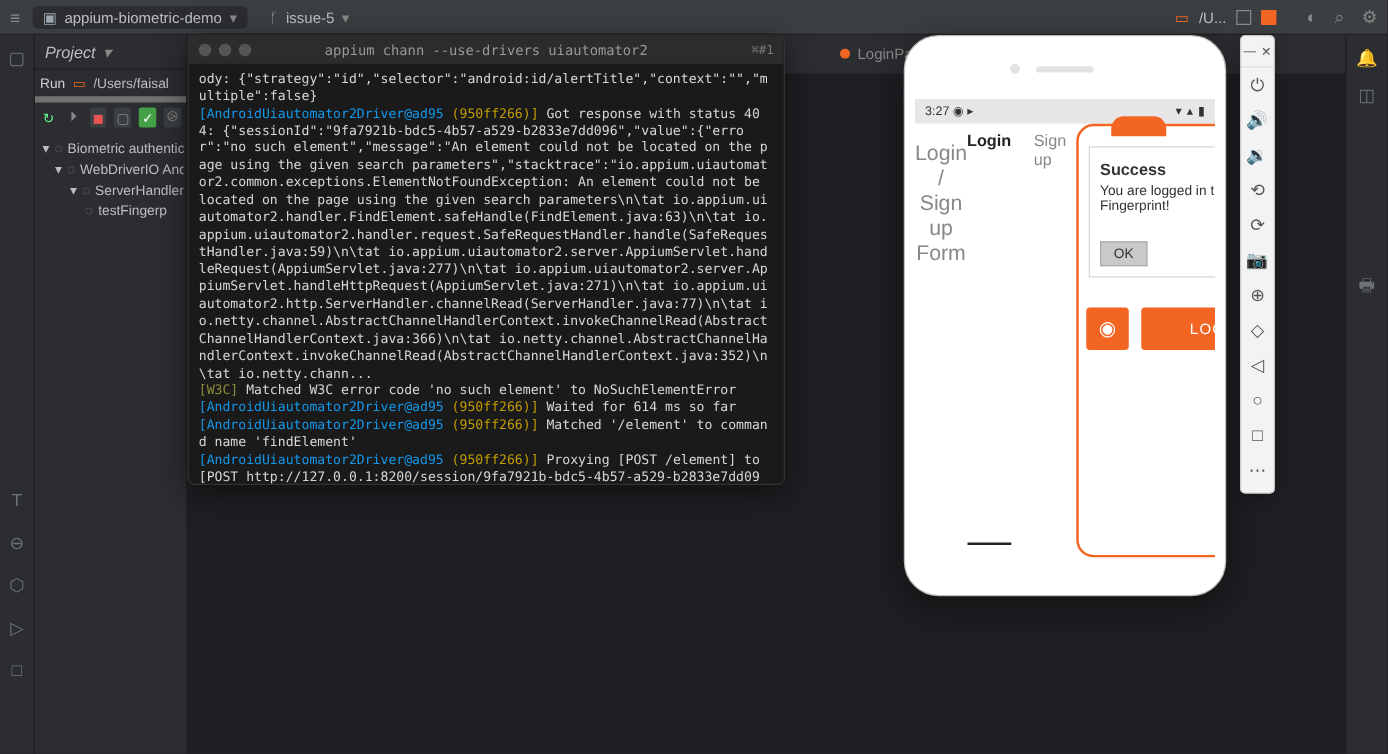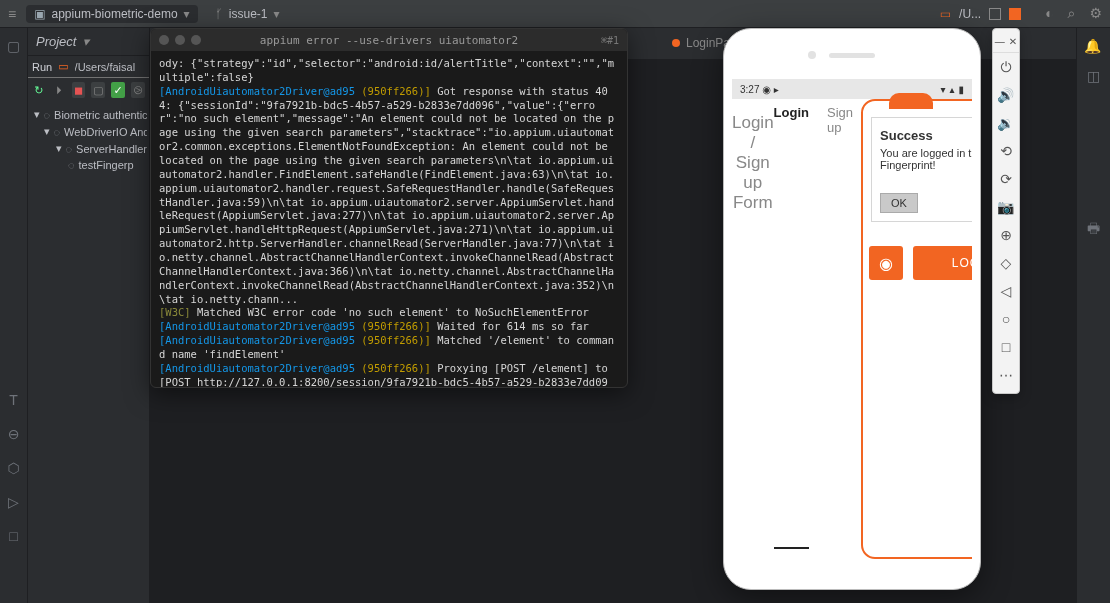--- a/index.html
+++ b/index.html
@@ -20,21 +20,21 @@
   
   .main { flex:1; display:flex; position:relative; }
 
   
   .left-gutter { width: 28px; background:#2b2d30; border-right:1px solid #1e1f22; display:flex; flex-direction:column; align-items:center; gap:18px; padding-top:10px; }
   .left-gutter span { font-size:14px; color:#6f737a; }
 
   
   .project-panel { width: 122px; background:#2b2d30; border-right:1px solid #1e1f22; overflow:hidden; }
   .project-panel .hdr { display:flex; align-items:center; gap:6px; padding:6px 8px; font-size:13px;font-style:italic; }
-  .project-panel .path-row { display:flex; align-items:center; gap:6px; padding:4px 4px; font-size:11px; border-top:1px solid #1e1f22; border-bottom:1px solid #737373; }
+  .project-panel .path-row { display:flex; align-items:center; gap:6px; padding:4px 4px; font-size:11px; border-top:1px solid #1e1f22; border-bottom:5px solid #737373; }
   .run-btn { color:#ced0d6; }
   .mini-tools { display:flex; gap:6px; padding:4px 4px; align-items:center; }
   .mini-tools span { width:16px;height:16px; display:inline-flex; align-items:center; justify-content:center; border-radius:2px; font-size:11px; }
   .mini-tools .stop { background:#3c3f41; color:#e55353; }
   .mini-tools .chk { background:#43a047; color:#fff; }
   .mini-tools .chk2 { background:#3c3f41; color:#888; }
   .tree { padding:4px 2px; font-size:11px; color:#bcbec4; }
   .tree .node { padding:2px 0 2px 4px; display:flex; align-items:center; gap:4px; white-space:nowrap; overflow:hidden; }
   .tree .ind1 { padding-left:14px; }
   .tree .ind2 { padding-left:26px; }
@@ -58,21 +58,21 @@
   .terminal .dots { display:flex; gap:6px; position:absolute; left:8px; }
   .terminal .dots span { width:10px;height:10px;border-radius:50%; background:#555; display:inline-block; }
   .terminal .ttitle { flex:1; text-align:center; font-size:11px; color:#999; }
   .terminal .tshort { position:absolute; right:8px; font-size:10px; color:#777; }
   .terminal .body { padding:6px 8px; font-size:10.5px; line-height:1.32; color:#d6d6d6; white-space:pre-wrap; word-break:break-all; height:calc(100% - 22px); overflow:hidden; }
   .term-hl { color:#1497e8; }
   .term-id { color:#C19C00; }
   .term-w3c { color:#8b8a3a; }
 
   
-  .device { position:absolute; top:0; left:573px; width:258px; height:562px; background:#fff; border-radius:28px; box-shadow:0 8px 30px rgba(0,0,0,.45); border:1px solid #bbb; overflow:hidden; z-index:60; }
+  .device { position:absolute; top:0; left:573px; width:258px; height:449px; background:#fff; border-radius:28px; box-shadow:0 8px 30px rgba(0,0,0,.45); border:1px solid #bbb; overflow:hidden; z-index:60; }
   .device .screen { position:absolute; top:50px; left:8px; right:8px; bottom:30px; background:#fff; display:flex; flex-direction:column; overflow:hidden; }
   .device .statusbar { height:20px; background:#e7e7e7; font-size:10px; display:flex; align-items:center; justify-content:space-between; padding:0 8px; color:#333; }
   .device .statusbar .sicons { display:flex; gap:4px; }
   .device .app { flex:1; background:#fff; display:flex; flex-direction:row; }
   .device .app-title { text-align:center; color:#888; font-size:17px; font-weight:300; padding:14px 0 8px; }
   .device .tabs { display:flex; justify-content:center; gap:18px; font-size:13px; padding:6px 0 10px; }
   .device .tabs .t { color:#888; padding-bottom:4px; }
   .device .tabs .t.active { font-weight:700; color:#222; border-bottom:2px solid #222; }
   .device .card { margin:0 8px; border:2px solid #f26522; border-radius:14px; padding:10px 6px 20px; position:relative; }
   .device .card .accent-dot { position:absolute; top:-8px; left:26px; width:44px; height:16px; background:#f26522; border-radius:10px 10px 0 0; }
@@ -103,21 +103,21 @@
 
 <div class="topbar">
   <span style="font-size:14px;color:#888;">≡</span>
   <div class="proj">
     <span style="color:#9aa7b0;">▣</span>
     <span>appium-biometric-demo</span>
     <span style="color:#888;">▾</span>
   </div>
   <div class="branch-display">
     <span style="color:#888;">ᚶ</span>
-    <span>issue-1</span>
+    <span>issue-5</span>
     <span style="color:#888;">▾</span>
   </div>
   <div class="spacer"></div>
   <div class="tbwin">
     <span style="color:#f26522;">▭</span>
     <span>/U...</span>
     <div class="sq"></div>
     <div class="sq orange"></div>
   </div>
   <div class="right-icons">
@@ -194,21 +194,21 @@
       </div>
     </div>
 
     <div class="terminal">
       <div class="titlebar">
         <div class="dots">
             <span></span>
             <span></span>
             <span></span>
           </div>
-        <div class="ttitle">appium error --use-drivers uiautomator2</div>
+        <div class="ttitle">appium chann --use-drivers uiautomator2</div>
         <div class="tshort">⌘#1</div>
       </div>
       <div class="body" id="termbody"><div>ody: {"strategy":"id","selector":"android:id/alertTitle","context":"","multiple":false}</div><div><span class="term-hl">[AndroidUiautomator2Driver@ad95 </span><span class="term-id">(950ff266)]</span> Got response with status 404: {"sessionId":"9fa7921b-bdc5-4b57-a529-b2833e7dd096","value":{"error":"no such element","message":"An element could not be located on the page using the given search parameters","stacktrace":"io.appium.uiautomator2.common.exceptions.ElementNotFoundException: An element could not be located on the page using the given search parameters\n\tat io.appium.uiautomator2.handler.FindElement.safeHandle(FindElement.java:63)\n\tat io.appium.uiautomator2.handler.request.SafeRequestHandler.handle(SafeRequestHandler.java:59)\n\tat io.appium.uiautomator2.server.AppiumServlet.handleRequest(AppiumServlet.java:277)\n\tat io.appium.uiautomator2.server.AppiumServlet.handleHttpRequest(AppiumServlet.java:271)\n\tat io.appium.uiautomator2.http.ServerHandler.channelRead(ServerHandler.java:77)\n\tat io.netty.channel.AbstractChannelHandlerContext.invokeChannelRead(AbstractChannelHandlerContext.java:366)\n\tat io.netty.channel.AbstractChannelHandlerContext.invokeChannelRead(AbstractChannelHandlerContext.java:352)\n\tat io.netty.chann...</div><div><span class="term-w3c">[W3C]</span> Matched W3C error code 'no such element' to NoSuchElementError</div><div><span class="term-hl">[AndroidUiautomator2Driver@ad95 </span><span class="term-id">(950ff266)]</span> Waited for 614 ms so far</div><div><span class="term-hl">[AndroidUiautomator2Driver@ad95 </span><span class="term-id">(950ff266)]</span> Matched '/element' to command name 'findElement'</div><div><span class="term-hl">[AndroidUiautomator2Driver@ad95 </span><span class="term-id">(950ff266)]</span> Proxying [POST /element] to [POST http://127.0.0.1:8200/session/9fa7921b-bdc5-4b57-a529-b2833e7dd096/element] with body: {"strategy":"id","selector":"android:id/alertTitle","context":"","multiple":false}</div></div>
     </div>
 
     <div class="device">
       <div class="speaker"></div>
       <div class="camera"></div>
       <div class="screen">
         <div class="statusbar">

